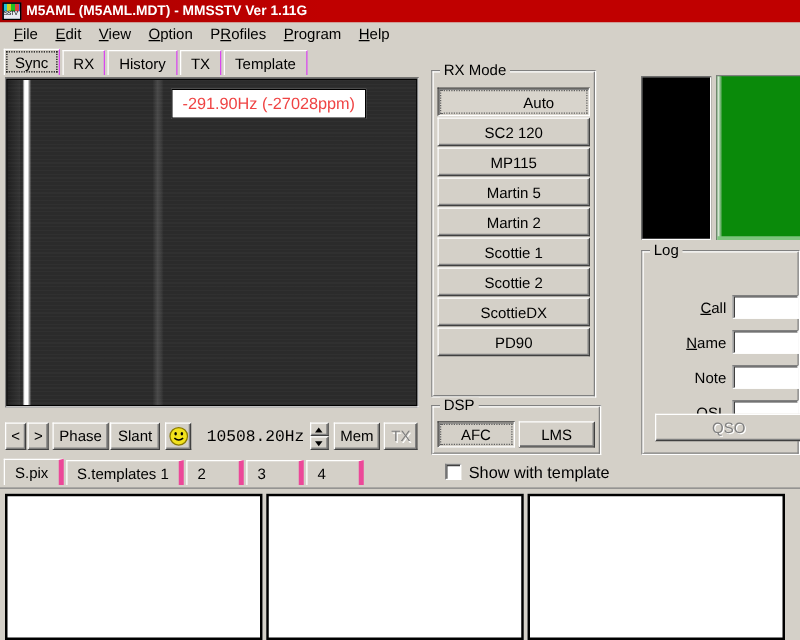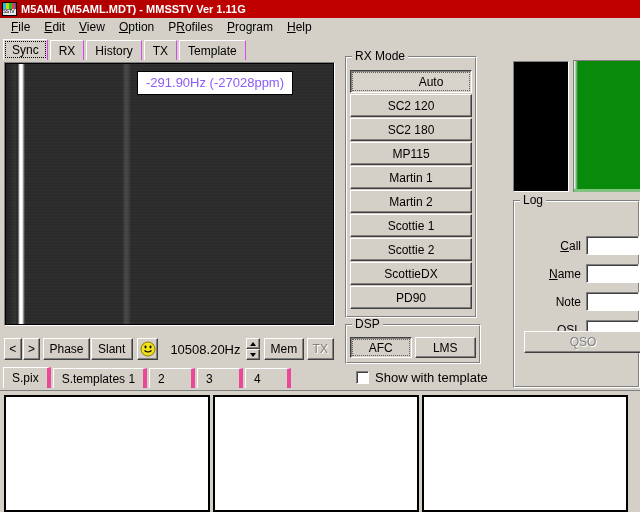--- a/index.html
+++ b/index.html
@@ -115,21 +115,21 @@
   }
   .wf-left-edge {
     position:absolute; left:0; top:0; bottom:0; width:10px;
     background: linear-gradient(to right,#202020,#343434);
   }
 
   .tooltip {
     position: absolute; left: 137px; top: 71px;
     background: #fff; border: 1px solid #000;
     padding: 3px 8px 4px 8px; font-size: 13px; line-height: 15px;
-    white-space: nowrap; color: #8b5cf6;
+    white-space: nowrap; color: #ef4444;
   }
 
   
   .synctoolbar {
     position: absolute; left: 4px; top: 336px; width: 331px; height: 26px;
     display: flex; align-items: center;
   }
   .sbtn {
     height: 22px; margin-right: 1px;
     background: #d4d0c8;
@@ -142,21 +142,21 @@
   .sbtn.disabled { color: #808080; text-shadow: 1px 1px 0 #fff; }
   .smiley {
     width: 22px; height: 22px; margin-right: 4px;
     border-top: 1px solid #fff; border-left: 1px solid #fff;
     border-right: 1px solid #404040; border-bottom: 1px solid #404040;
     box-shadow: inset -1px -1px 0 #808080;
     background: #d4d0c8;
     display:flex; align-items:center; justify-content:center;
   }
   .freq {
-    font-size: 13px; padding: 0 5px 0 8px; white-space: nowrap;
+    font-size: 13px; padding: 0 5px 0 8px; white-space: nowrap; font-family: Liberation Mono, monospace;
   }
   .spin {
     width: 15px; height: 22px; margin-right: 4px;
     display: flex; flex-direction: column;
   }
   .spin > div {
     flex: 1; background: #d4d0c8;
     border-top: 1px solid #fff; border-left: 1px solid #fff;
     border-right: 1px solid #404040; border-bottom: 1px solid #404040;
     box-shadow: inset -1px -1px 0 #808080;
@@ -223,21 +223,21 @@
   .pane-green .g-stripe {
     position: absolute; left: 0; top: 0; bottom: 0; width: 4px;
     background: linear-gradient(to right,#ffffff,#8fbf8f,#0a8a0a);
   }
   .pane-green .g-bottom {
     position: absolute; left: 0; right: 0; bottom: 0; height: 3px; background: #7ec47e;
   }
 
   
   .log {
-    position: absolute; left: 513px; top: 200px; width: 127px; height: 188px;
+    position: absolute; left: 513px; top: 200px; width: 127px; height: 164px;
   }
   .logrow {
     position: absolute; right: 0; height: 21px; left: 8px;
     display: flex; align-items: center; margin-top: 20px;
   }
   .loglabel {
     width: 64px; text-align: right; padding-right: 5px; font-size: 12px; white-space: nowrap;
   }
   .loglabel u { text-decoration: underline; }
   .loginput {
@@ -384,27 +384,24 @@
   <div class="group-inner"></div>
   <div class="group-title">RX Mode</div>
   <div class="modebtns">
     <div class="modebtn sel">
         <span>Auto</span>
       </div>
     <div class="modebtn">
         <span>SC2 120</span>
       </div>
     <div class="modebtn">
-        <span>SC2 180</span>
-      </div>
-    <div class="modebtn">
         <span>MP115</span>
       </div>
     <div class="modebtn">
-        <span>Martin 1</span>
+        <span>Martin 5</span>
       </div>
     <div class="modebtn">
         <span>Martin 2</span>
       </div>
     <div class="modebtn">
         <span>Scottie 1</span>
       </div>
     <div class="modebtn">
         <span>Scottie 2</span>
       </div>

